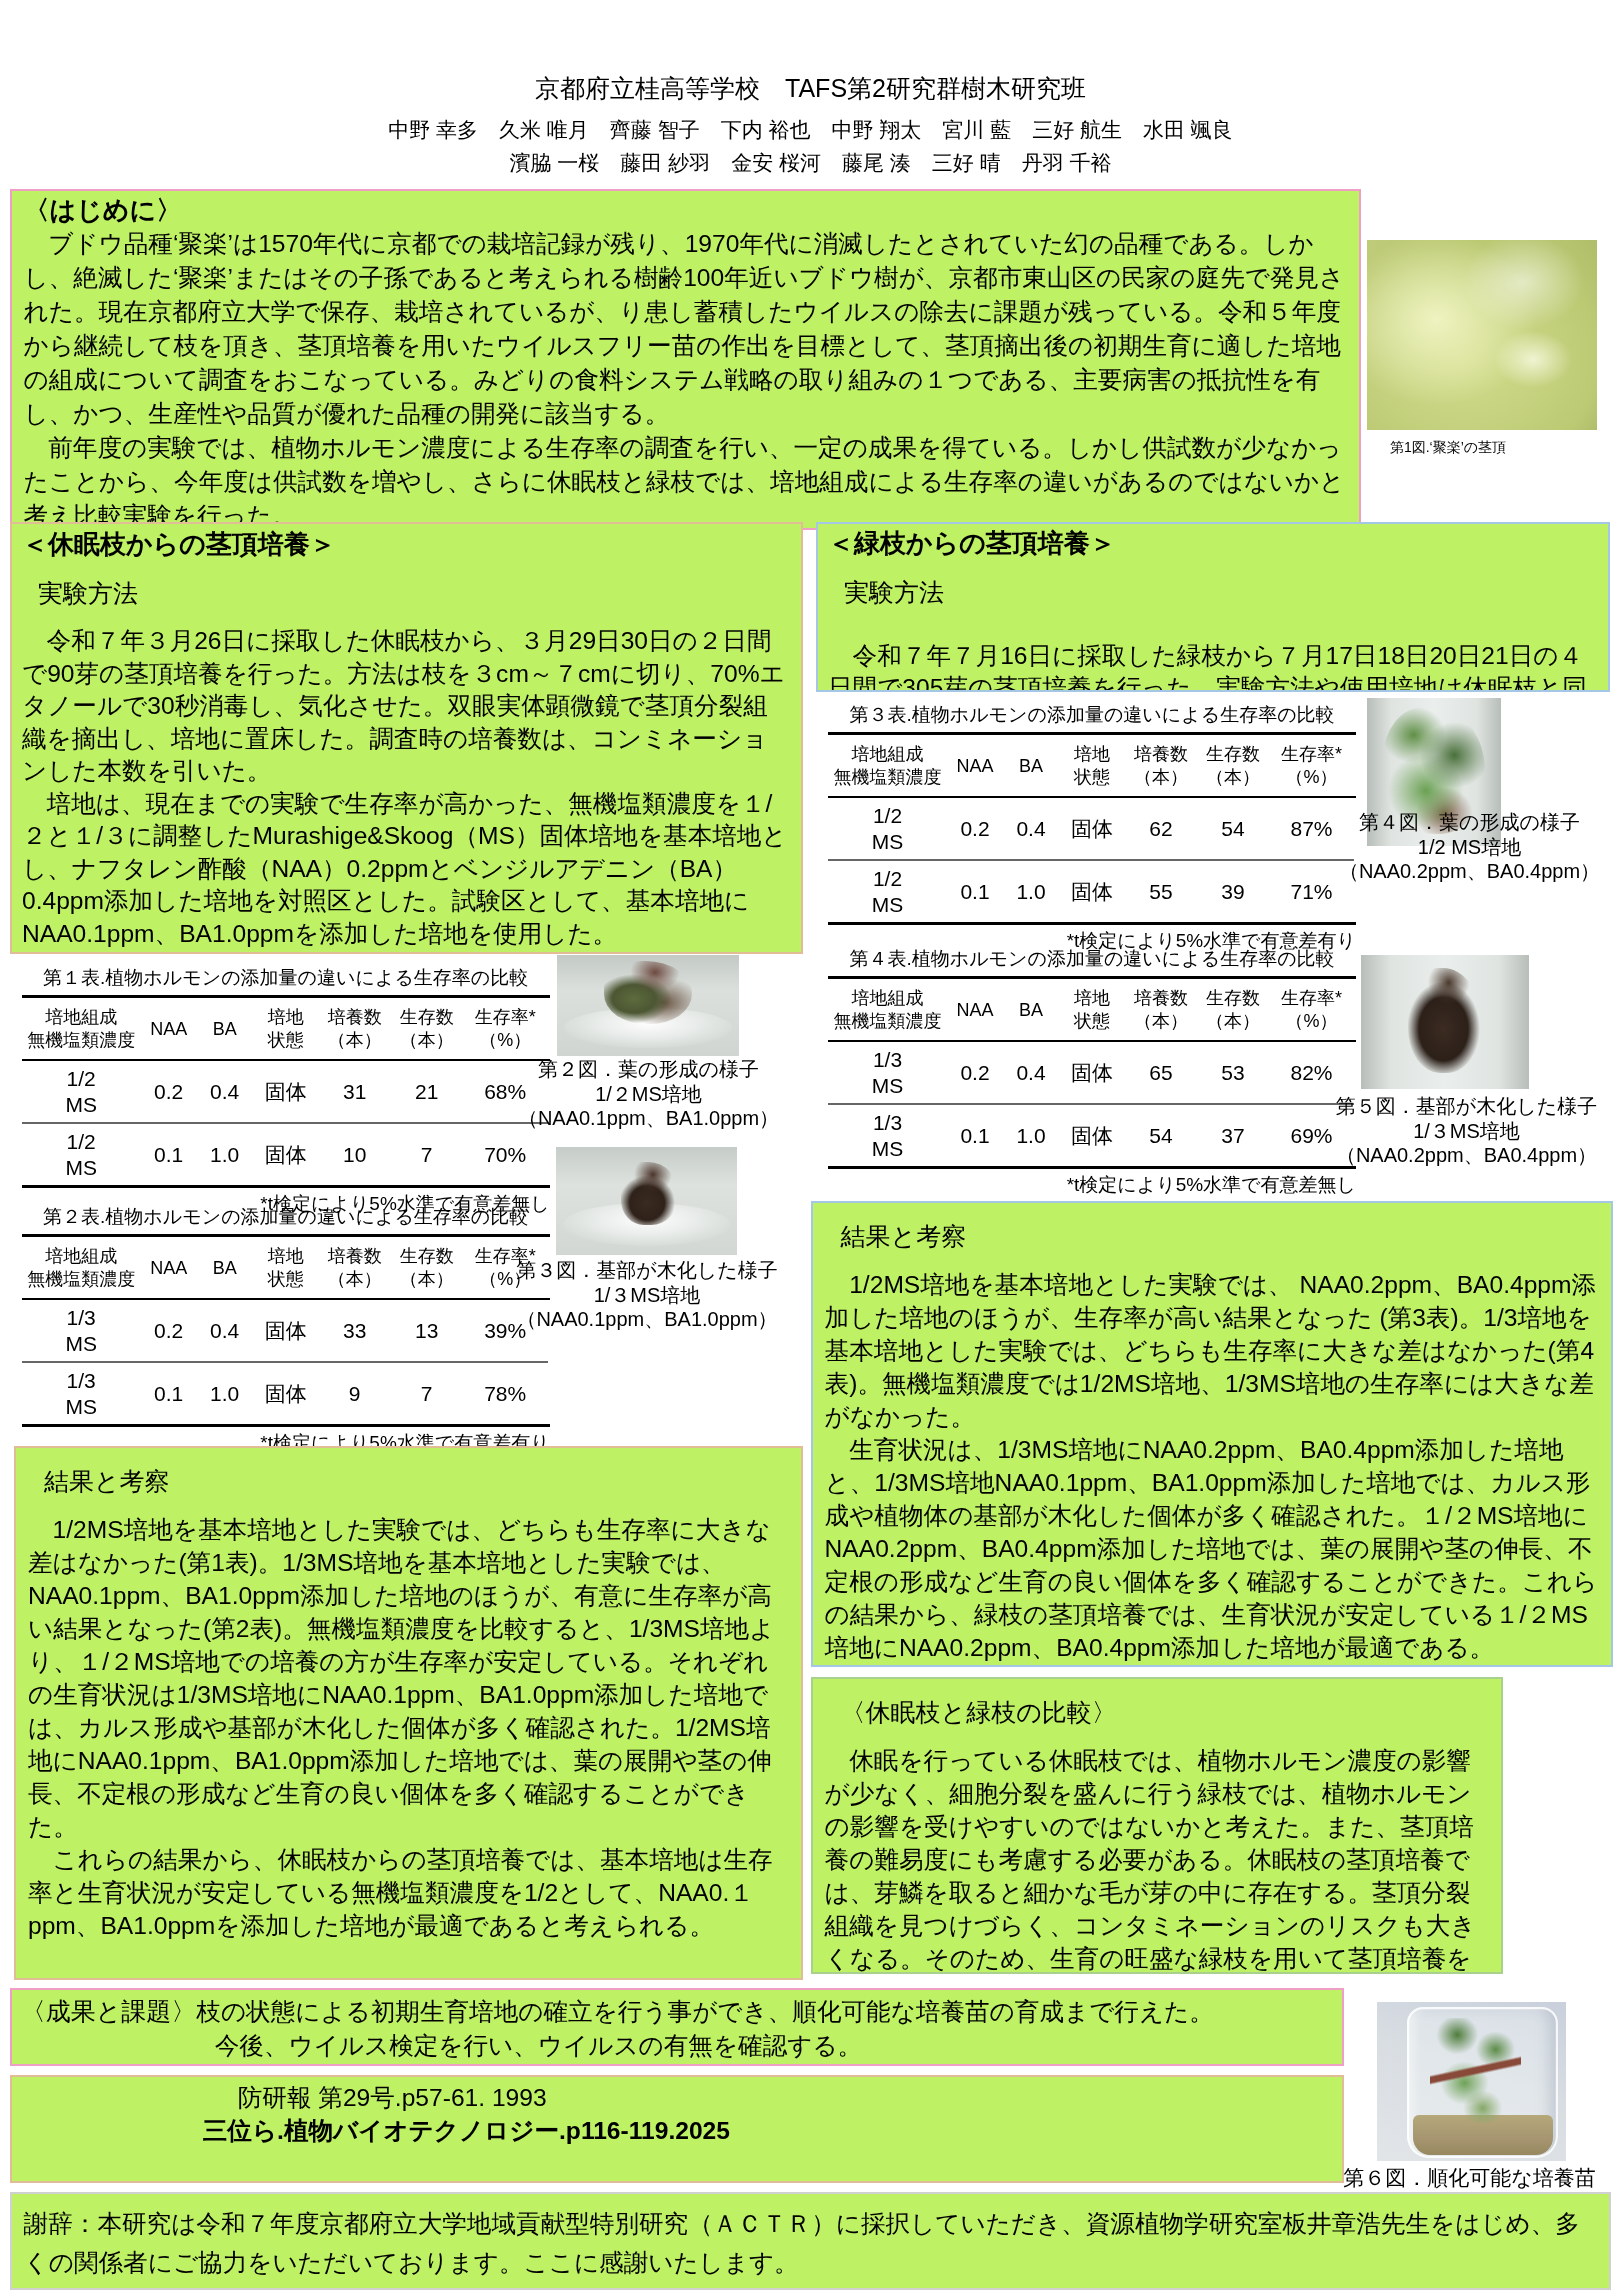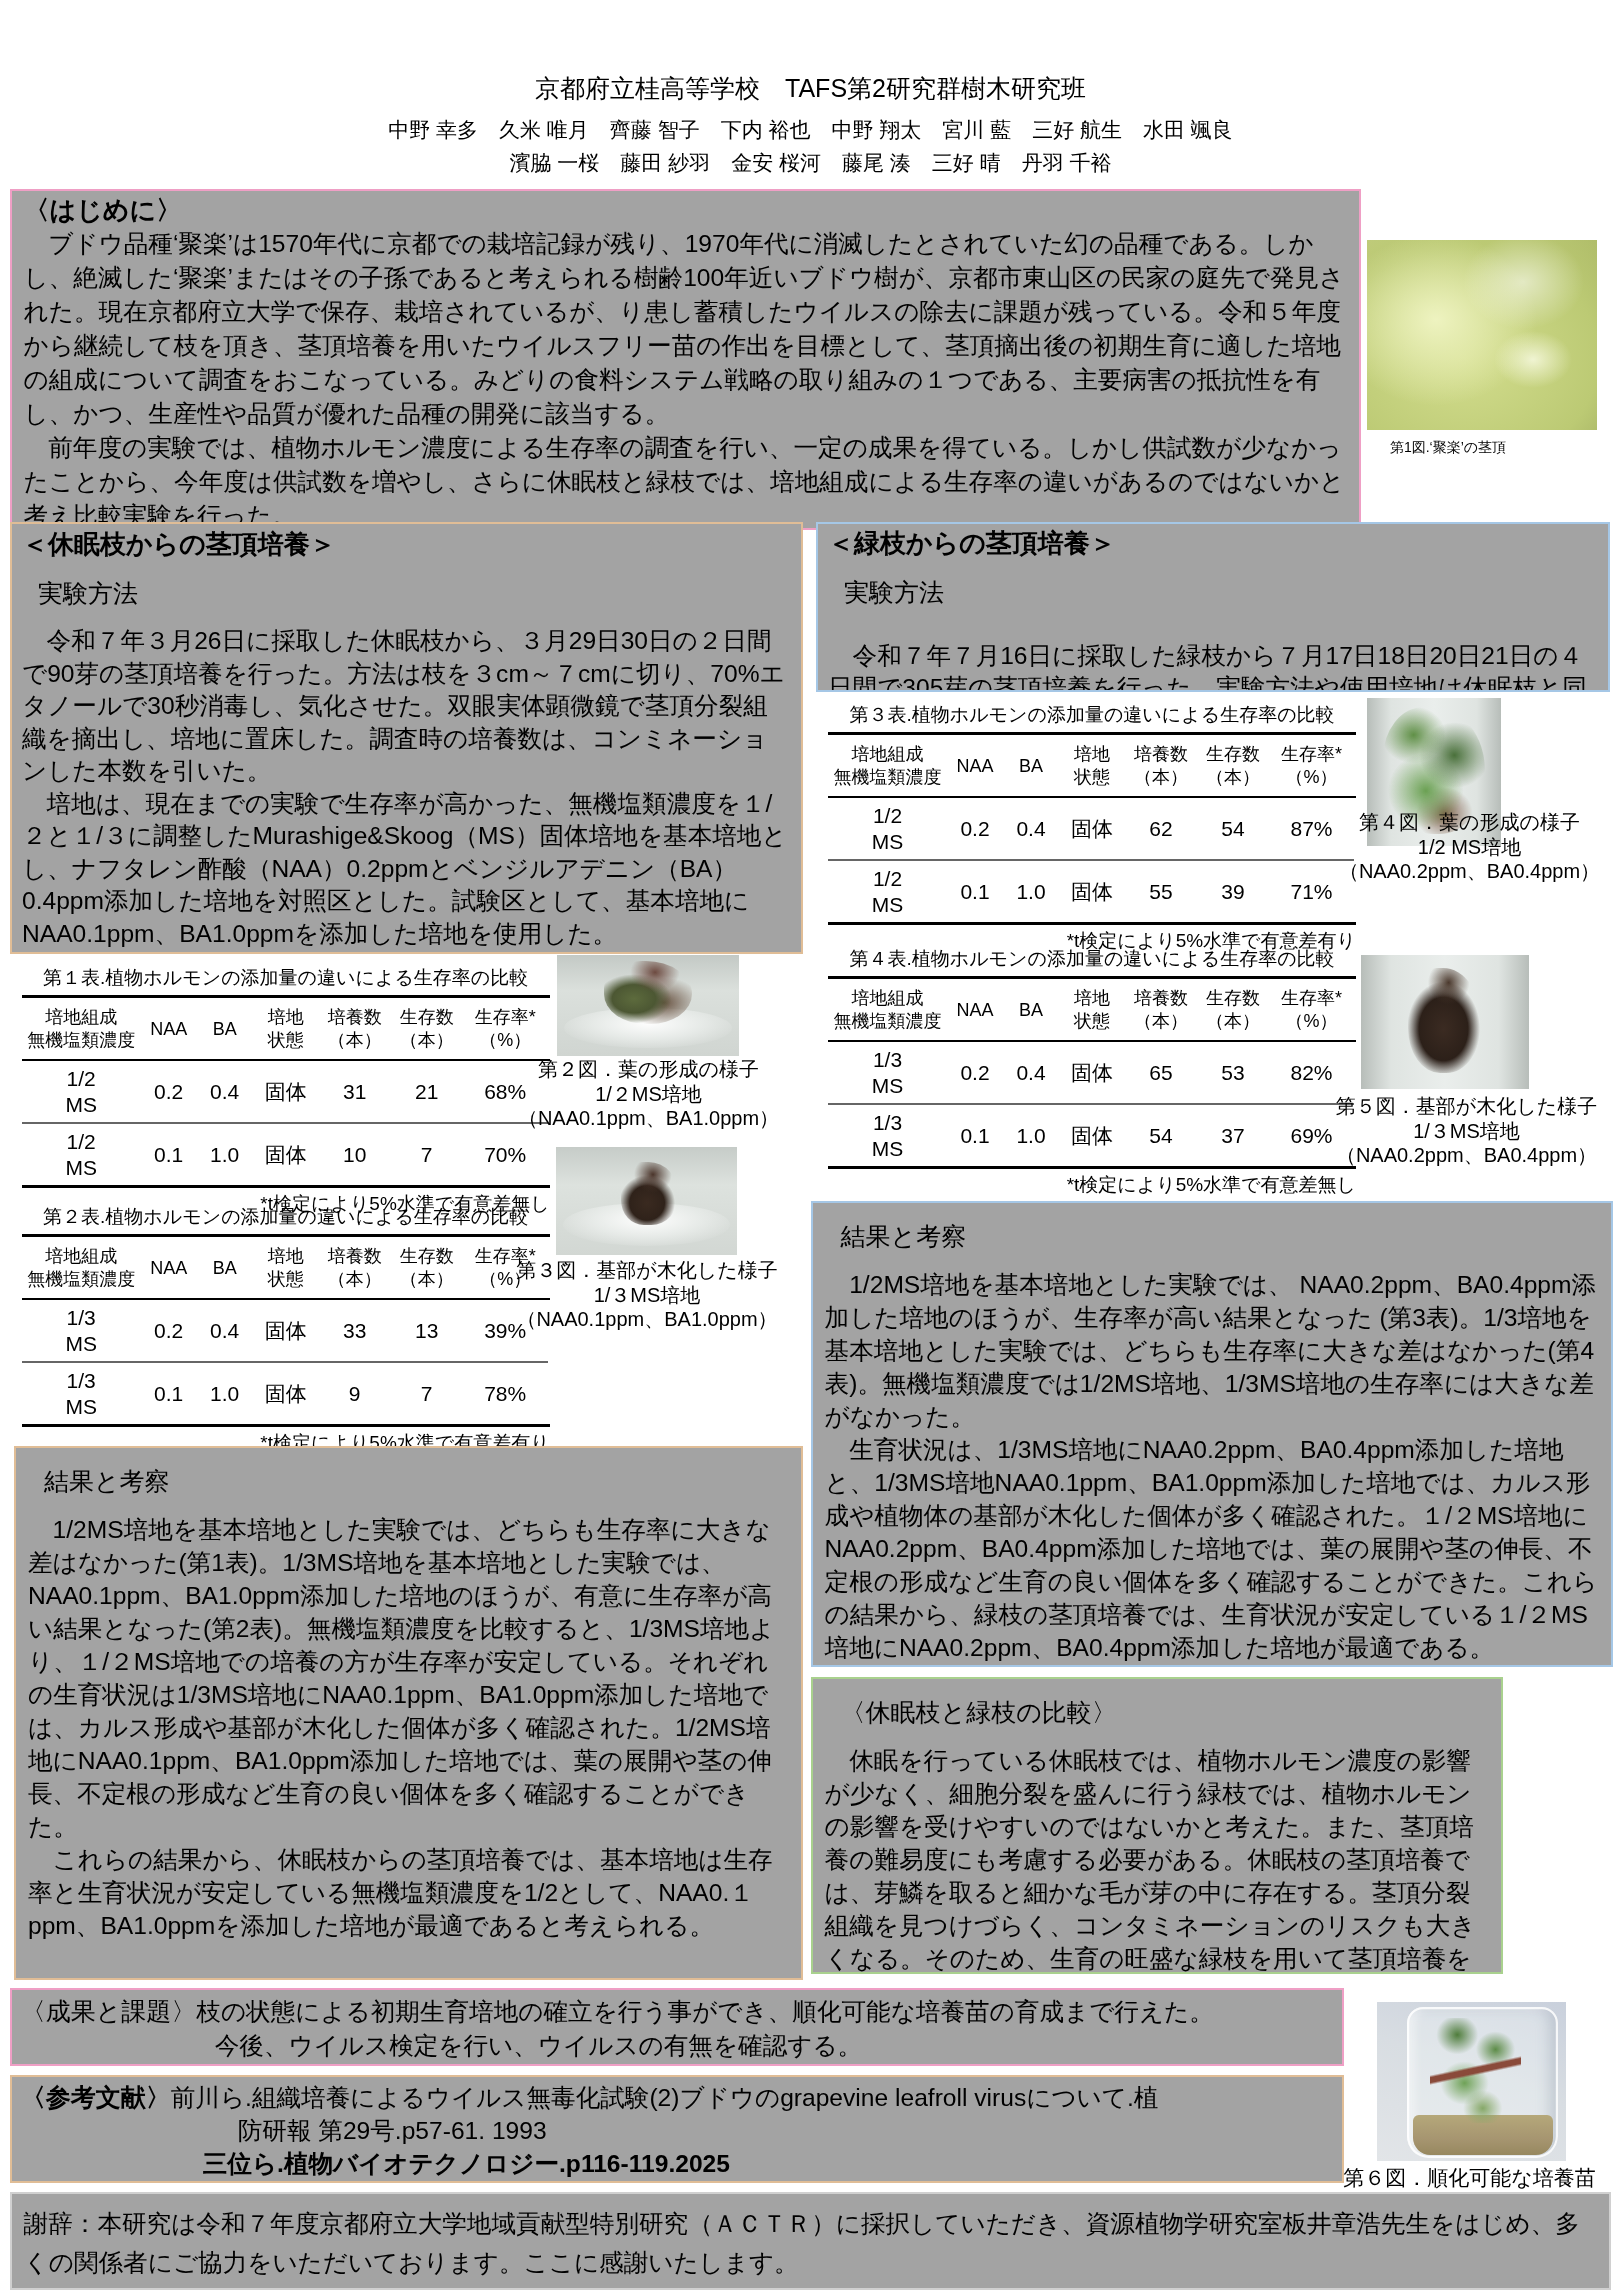--- a/index.html
+++ b/index.html
@@ -9,21 +9,21 @@
     overflow:hidden;
   }
   .abs{position:absolute;}
   .ctr{text-align:center;}
   
   .title{left:0;top:16px;width:1621px;font-size:34px;font-weight:600;letter-spacing:0.7px;}
   .affil{left:0;top:72px;width:1621px;font-size:25px;font-weight:500;}
   .authors{left:0;width:1621px;font-size:21px;}
   .a1{top:116px;} .a2{top:149px;}
   
-  .box{box-sizing:border-box;overflow:hidden;background:#a3a3a3;}
+  .box{box-sizing:border-box;overflow:hidden;background:#bef264;}
   .box h2{font-size:26px;font-weight:700;margin:1.4px 0 0 0;line-height:33px;}
   .box h3{font-size:25px;font-weight:400;margin:16px;line-height:32px;}
   .box p{font-size:24.6px;line-height:33px;margin:0;}
   .intro-box{left:10px;top:189px;width:1351px;height:341px;border:2.9px solid #ef9fc5;padding:1.4px 11.6px;}
   .intro-box p{line-height:34px;}
   .d-method{left:10px;top:522px;width:793px;height:432px;border:2.2px solid #e0bd96;padding:2.9px 10px;}
   .d-method p{line-height:32.5px;}
   .g-method{left:816px;top:522px;width:794px;height:170px;border:2.2px solid #a5c7e6;padding:1.4px 10px;}
   .g-method p{line-height:32.5px;margin-top:32px;}
   .d-results{left:14.4px;top:1446px;width:789px;height:534px;border:2.2px solid #e0bd96;padding:1.4px 11.6px;}
@@ -338,21 +338,20 @@
     <h3>〈休眠枝と緑枝の比較〉</h3>
     <p>　休眠を行っている休眠枝では、植物ホルモン濃度の影響が少なく、細胞分裂を盛んに行う緑枝では、植物ホルモンの影響を受けやすいのではないかと考えた。また、茎頂培養の難易度にも考慮する必要がある。休眠枝の茎頂培養では、芽鱗を取ると細かな毛が芽の中に存在する。茎頂分裂組織を見つけづらく、コンタミネーションのリスクも大きくなる。そのため、生育の旺盛な緑枝を用いて茎頂培養をすると成功率も上がると考えられる。</p>
   </section>
 
   <section class="abs box outcome-box">
     <div><span class="lbl">〈成果と課題〉</span><span>枝の状態による初期生育培地の確立を行う事ができ、順化可能な培養苗の育成まで行えた。</span></div>
     <div class="outcome-line2">今後、ウイルス検定を行い、ウイルスの有無を確認する。</div>
   </section>
 
   <section class="abs box refs-box">
-    <div><span class="lbl">〈参考文献〉</span><span>前川ら.組織培養によるウイルス無毒化試験(2)ブドウのgrapevine leafroll virusについて.植</span></div>
     <div class="ref-l2">防研報 第29号.p57-61. 1993</div>
     <div class="ref-l3">三位ら.植物バイオテクノロジー.p116-119.2025</div>
   </section>
 
   <div class="photo fig6">
     <span class="jar"></span>
     <span class="medium"></span>
     <span class="plant"></span>
   </div>
   <div class="figcap cap6">第６図．順化可能な培養苗</div>

